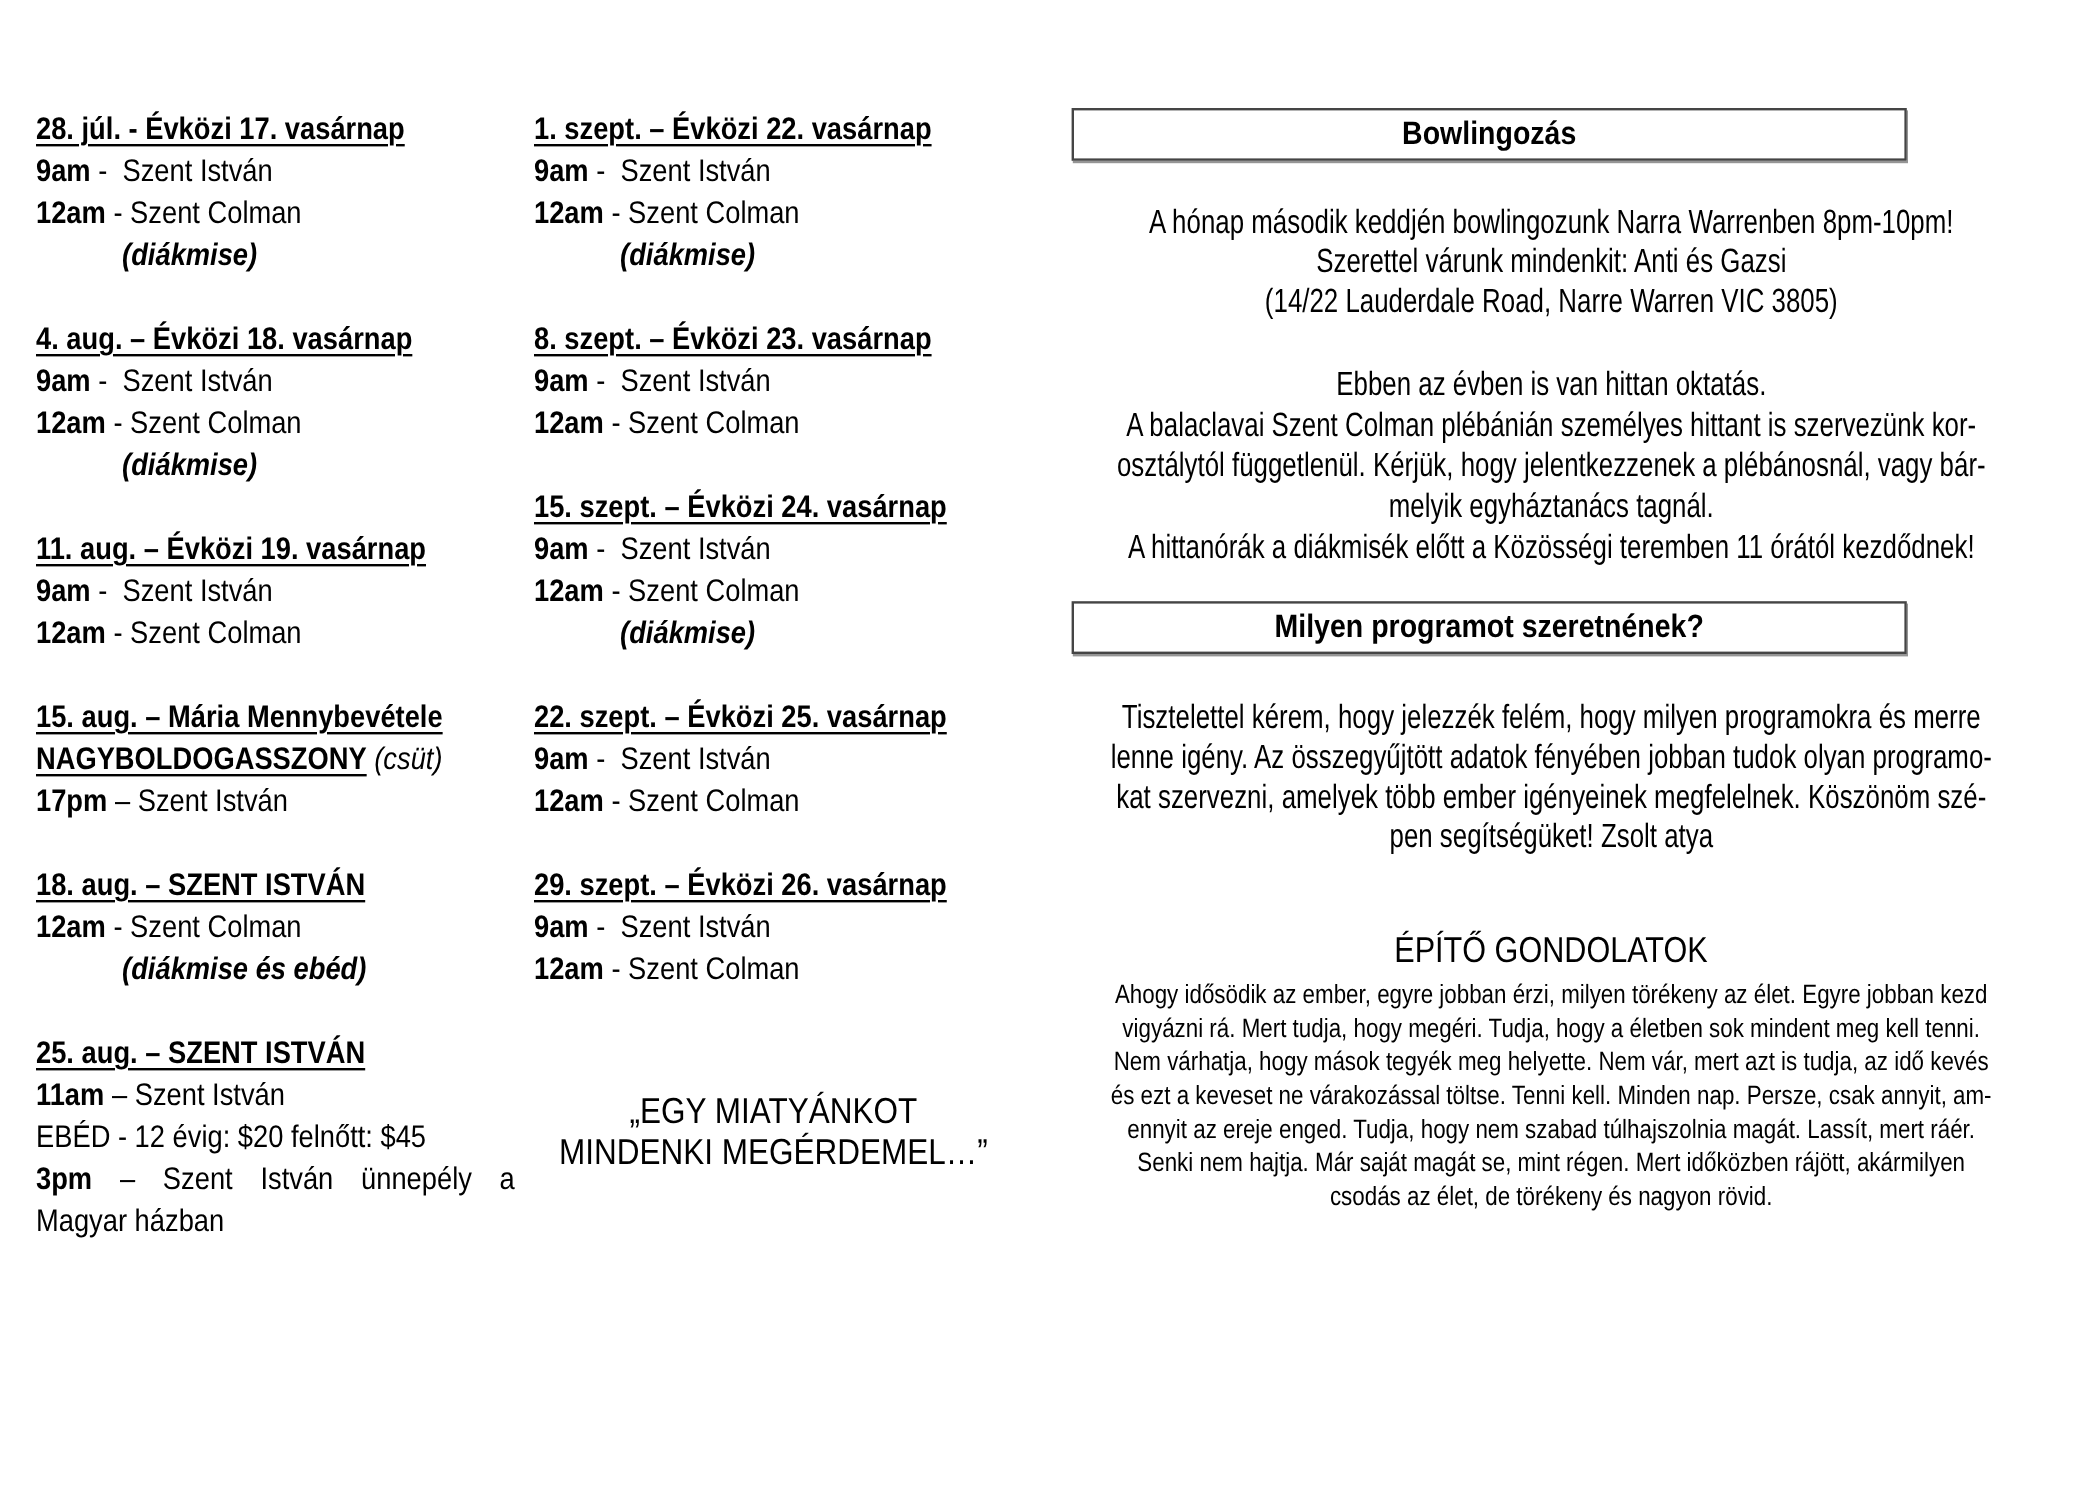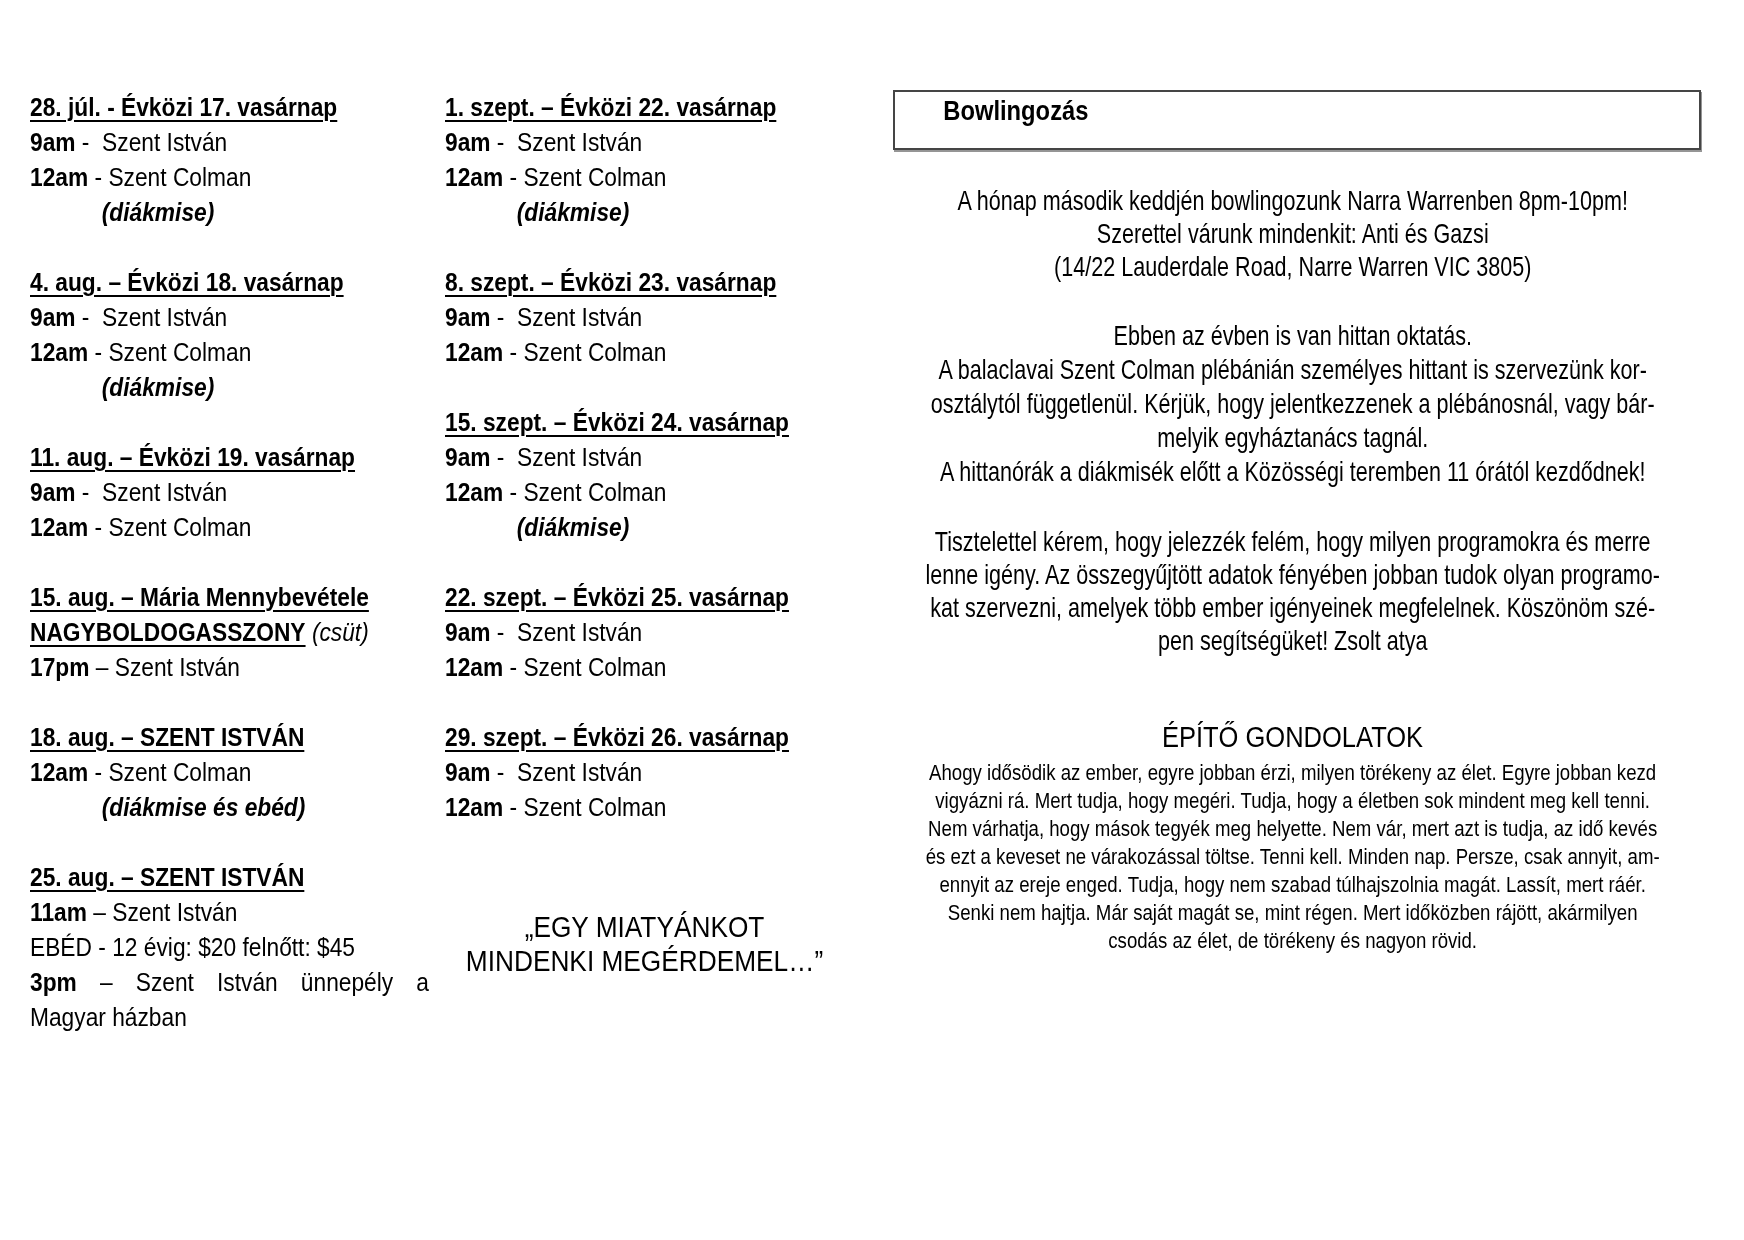--- a/index.html
+++ b/index.html
@@ -16,23 +16,23 @@
   .hu{text-decoration:underline;text-decoration-thickness:2px;text-underline-offset:4px;white-space:pre-wrap;}
   .sfx{font-weight:normal;font-style:italic;white-space:pre-wrap;}
   .ln{white-space:pre-wrap;}
   .t{font-weight:bold;}
   .note{font-weight:bold;font-style:italic;padding-left:82px;}
   .just{white-space:normal;text-align:justify;text-align-last:justify;}
   .quote{margin-top:85px;font-size:30px;line-height:34px;text-align:center;white-space:pre-line;}
   
   #colR{left:875px;width:835px;}
   .box{
-    box-sizing:border-box;margin-left:18px;width:808px;
+    box-sizing:border-box;margin-left:18px;width:696px;
     border:2px solid #454545;box-shadow:1px 2px 0 rgba(130,130,130,.85);
-    padding:3px 0 20px 0;
+    text-align:center;padding:3px 0 4px 0;
   }
   .boxtitle{font-size:27px;line-height:33px;font-weight:bold;transform:scaleX(0.88);transform-origin:50% 50%;white-space:nowrap;}
   .narrow{
     width:130%;margin-left:-15%;transform:scaleX(0.77);transform-origin:50% 0;
     text-align:center;white-space:pre-line;font-size:28px;
   }
   .bowl{margin-top:34px;line-height:33px;}
   .hit{margin-top:36px;line-height:34px;}
   .prog{margin-top:36px;line-height:33px;}
   .box2{margin-top:32px;}
@@ -140,20 +140,23 @@
   <p class="narrow bowl">A hónap második keddjén bowlingozunk Narra Warrenben 8pm-10pm!
 Szerettel várunk mindenkit: Anti és Gazsi
 (14/22 Lauderdale Road, Narre Warren VIC 3805)</p>
 
   <p class="narrow hit">Ebben az évben is van hittan oktatás.
 A balaclavai Szent Colman plébánián személyes hittant is szervezünk kor-
 osztálytól függetlenül. Kérjük, hogy jelentkezzenek a plébánosnál, vagy bár-
 melyik egyháztanács tagnál.
 A hittanórák a diákmisék előtt a Közösségi teremben 11 órától kezdődnek!</p>
 
+  <div class="box box3">
+    <div class="boxtitle">Milyen programot szeretnének?</div>
+  </div>
   <p class="narrow prog">Tisztelettel kérem, hogy jelezzék felém, hogy milyen programokra és merre
 lenne igény. Az összegyűjtött adatok fényében jobban tudok olyan programo-
 kat szervezni, amelyek több ember igényeinek megfelelnek. Köszönöm szé-
 pen segítségüket! Zsolt atya</p>
 
   <div class="epito-title">ÉPÍTŐ GONDOLATOK</div>
   <p class="epito-p">Ahogy idősödik az ember, egyre jobban érzi, milyen törékeny az élet. Egyre jobban kezd
 vigyázni rá. Mert tudja, hogy megéri. Tudja, hogy a életben sok mindent meg kell tenni.
 Nem várhatja, hogy mások tegyék meg helyette. Nem vár, mert azt is tudja, az idő kevés
 és ezt a keveset ne várakozással töltse. Tenni kell. Minden nap. Persze, csak annyit, am-

